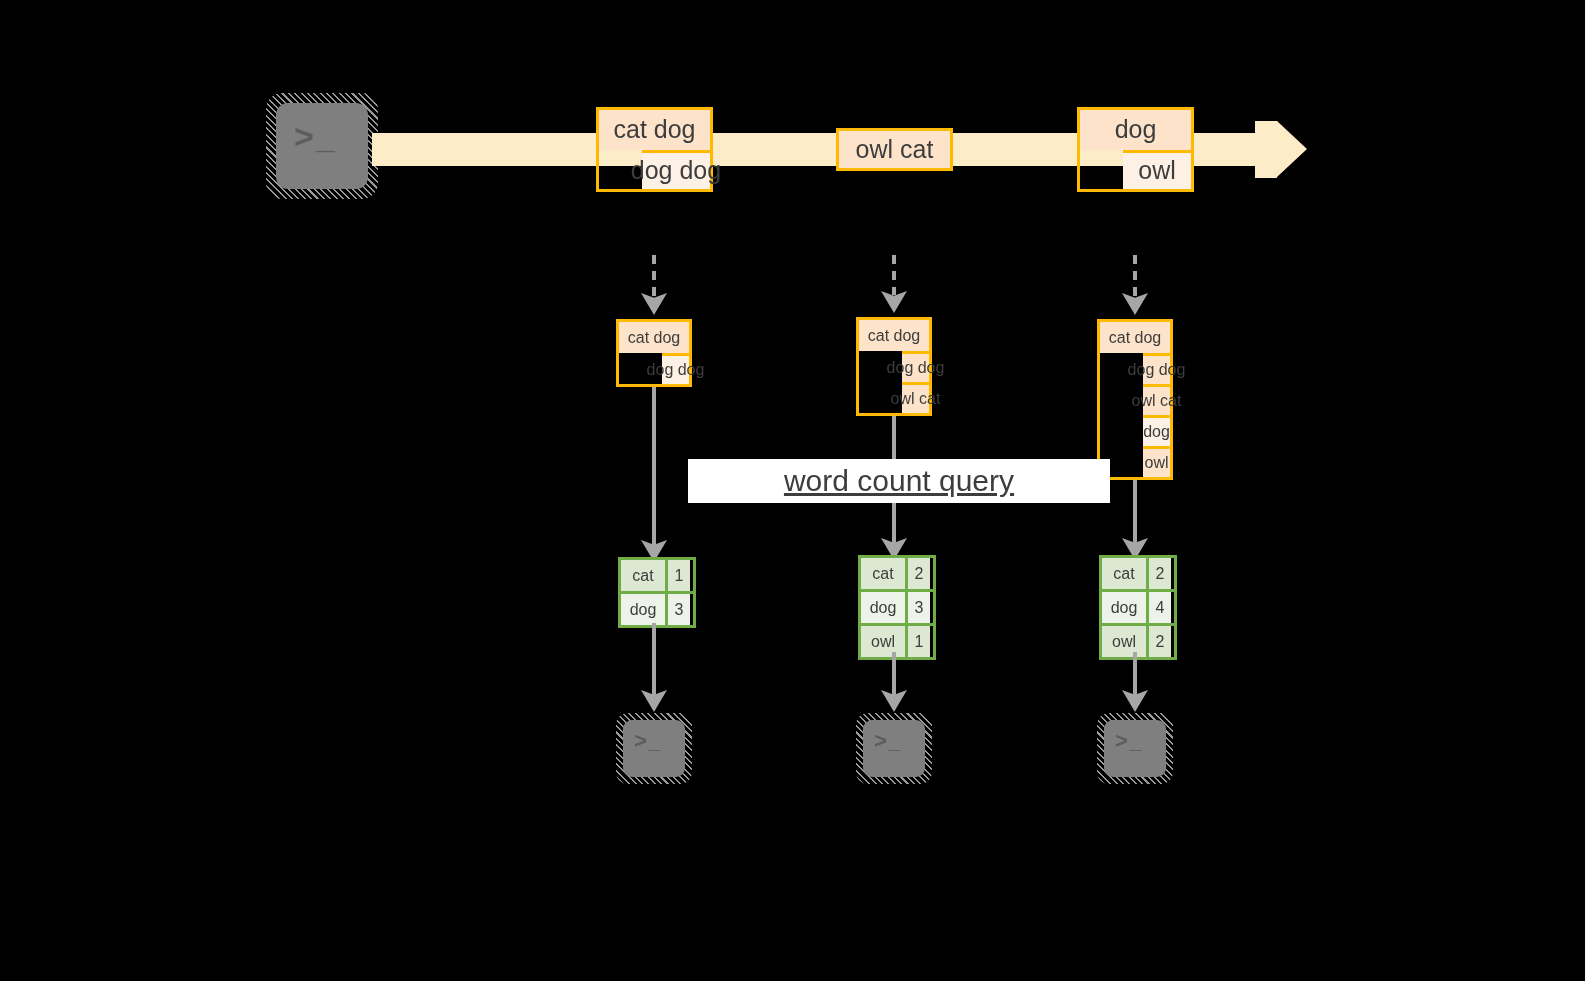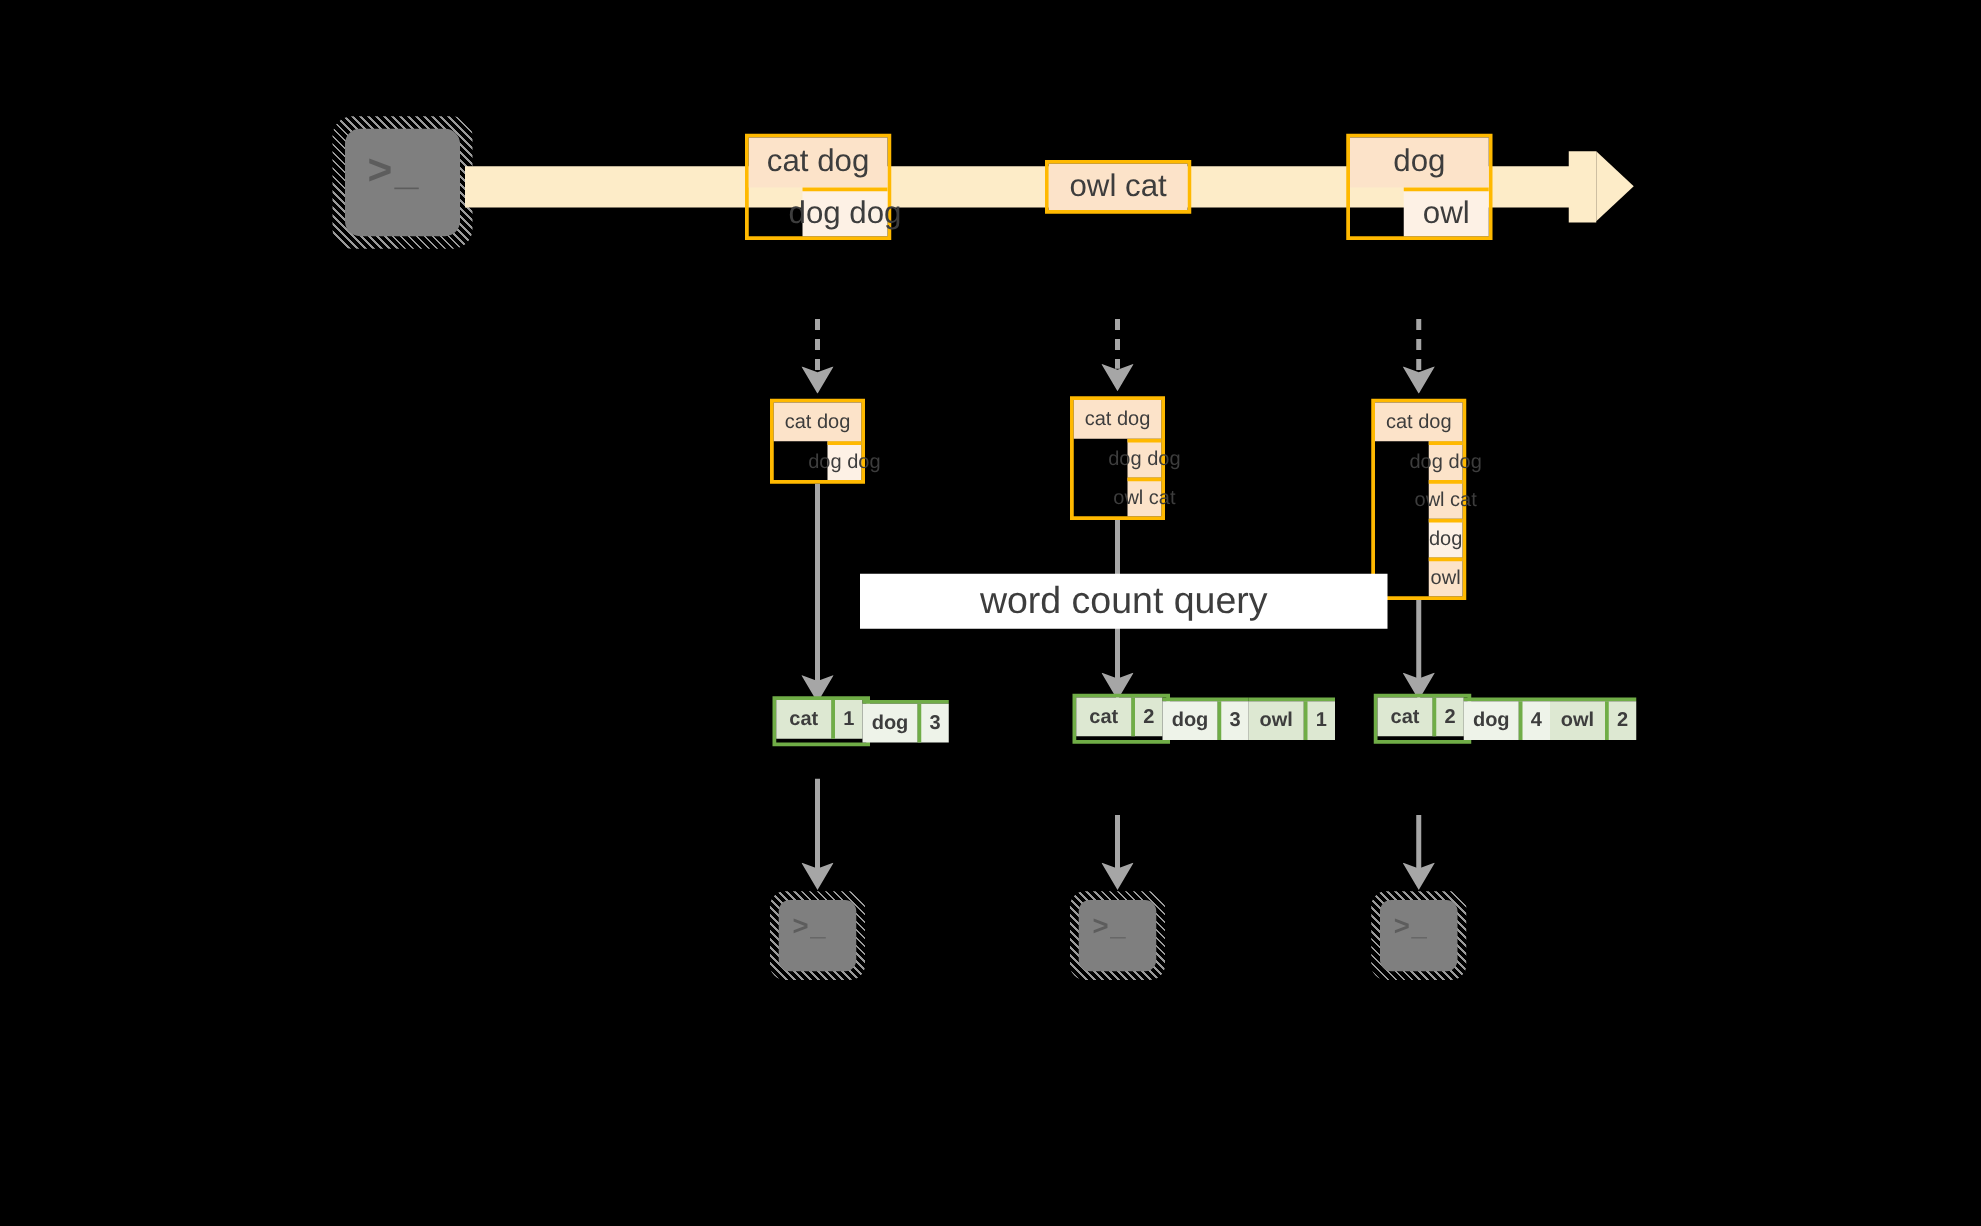--- a/index.html
+++ b/index.html
@@ -81,21 +81,21 @@
   .ebox.big .cell { font-size: 25px; height: 39.5px; }
   
   .ebox.small .cell { font-size: 16px; height: 31px; }
 
   
   .rtable {
     position: absolute;
     box-sizing: border-box;
     border: 3px solid #70ad47;
     display: flex;
-    font-weight: bold;
+    flex-direction: column;
   }
   .rtable .row {
     display: flex;
     height: 31px;
   }
   .rtable .row + .row { border-top: 3px solid #70ad47; }
   .rtable .word, .rtable .cnt {
     box-sizing: border-box;
     display: flex;
     align-items: center;
@@ -271,17 +271,17 @@
 
   <div class="vline" style="left:1133px; top:652px; height:49px;"></div>
   <div class="vhead" style="left:1122px; top:690px;"></div>
 
   <div class="terminal" style="left:1097px; top:713px; width:76px; height:71px;">
     <div class="hatch" style="border-radius:12px;"></div>
     <div class="body" style="left:7px; top:7px; right:7px; bottom:7px; border-radius:9px;"></div>
     <div class="glyph" style="left:18px; top:17px; font-size:22px;">&gt;_</div>
   </div>
 
-  <div class="banner" style="left:688px; top:459px; width:422px; height:44px;">
+  <div class="banner" style="left:688px; top:459px; width:422px; height:44px;text-decoration:underline;">
     <span>word count query</span>
   </div>
 
 </div>
 
 </body></html>

